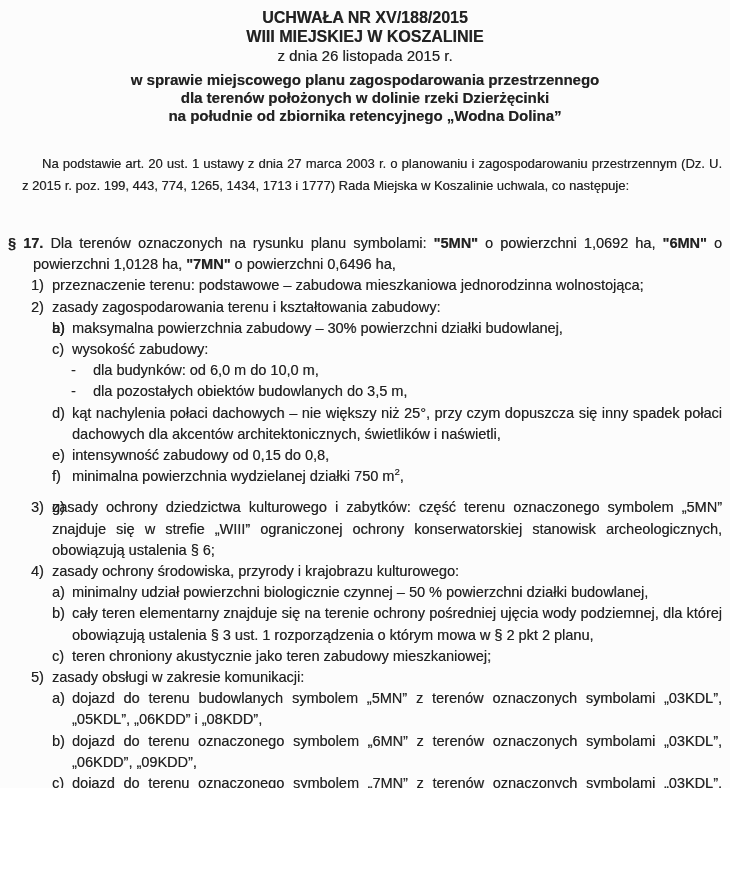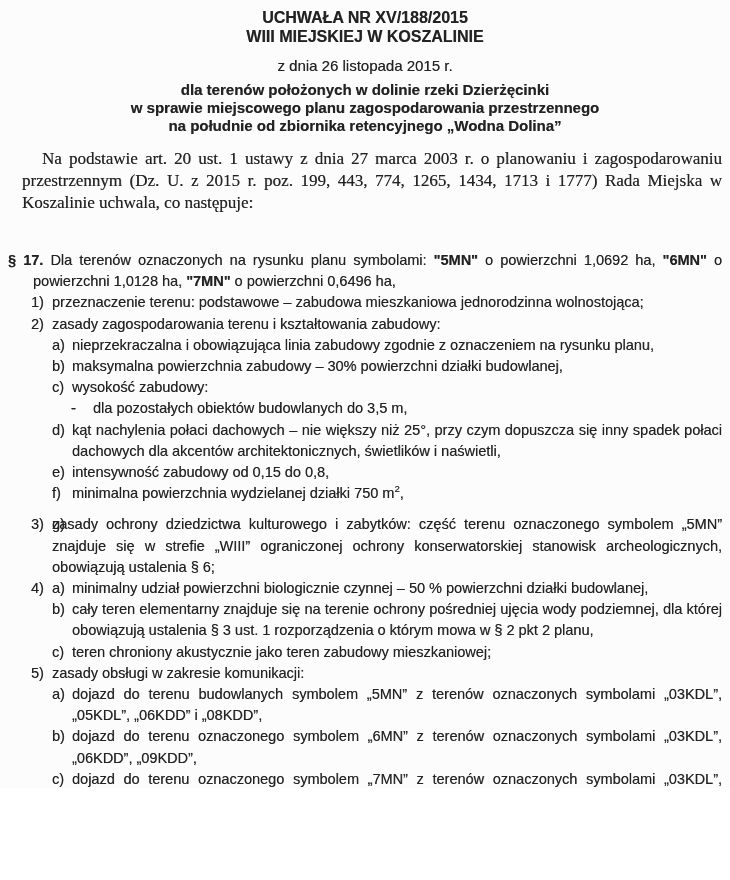--- a/index.html
+++ b/index.html
@@ -22,39 +22,37 @@
   .title-line {
     font-weight: bold;
     font-size: 16px;
     line-height: 19px;
     text-align: center;
   }
   .date-line {
     font-size: 15px;
     line-height: 19px;
     text-align: center;
-    margin-top: 10px;
   }
   .subject-block {
     margin-top: 6px;
     font-weight: bold;
     font-size: 15px;
     line-height: 18px;
     text-align: center;
   }
 
   
   .preamble {
-    margin: 13px 0 0 0;
+    margin: 28px 0 0 0;
     padding-left: 14px;
-    font-size: 17px;
+    font-size: 13px;
     line-height: 22px;
     text-align: justify;
     text-indent: 20px;
-    font-family: Liberation Serif, serif;
   }
 
   
   .sec {
     margin-top: 36px;
     font-size: 14.5px;
     line-height: 21.2px;
   }
   .s17-intro {
     text-align: justify;
@@ -76,41 +74,41 @@
   sup { font-size: 9.5px; line-height: 0; }
 </style>
 </head>
 <body>
 
 <div class="doc">
   <div class="title-line">UCHWAŁA NR XV/188/2015</div>
   <div class="title-line">WIII MIEJSKIEJ W KOSZALINIE</div>
   <div class="date-line">z dnia 26 listopada 2015 r.</div>
   <div class="subject-block">
+    <div>w sprawie miejscowego planu zagospodarowania przestrzennego</div>
     <div>dla terenów położonych w dolinie rzeki Dzierżęcinki</div>
-    <div>w sprawie miejscowego planu zagospodarowania przestrzennego</div>
     <div>na południe od zbiornika retencyjnego „Wodna Dolina”</div>
   </div>
   <p class="preamble">Na podstawie art. 20 ust. 1 ustawy z dnia 27 marca 2003 r. o planowaniu i zagospodarowaniu przestrzennym (Dz. U. z 2015 r. poz. 199, 443, 774, 1265, 1434, 1713 i 1777) Rada Miejska w Koszalinie uchwala, co następuje:</p>
   <div class="sec">
     <div class="s17-intro"><span class="b">§ 17.</span><span> Dla terenów oznaczonych na rysunku planu symbolami: </span><span class="b">"5MN"</span><span> o powierzchni 1,0692 ha, </span><span class="b">"6MN"</span><span> o powierzchni 1,0128 ha, </span><span class="b">"7MN"</span><span> o powierzchni 0,6496 ha,</span></div>
     <div>
         <div class="item lvl1"><span class="marker">1)</span><span><span>przeznaczenie terenu: podstawowe – zabudowa mieszkaniowa jednorodzinna wolnostojąca;</span></span></div>
         <div class="item lvl1"><span class="marker">2)</span><span><span>zasady zagospodarowania terenu i kształtowania zabudowy:</span></span></div>
-        <div class="item lvl2"><span class="marker">a)</span><span><span>nieprzekraczalna i obowiązująca linia zabudowy zgodnie z oznaczeniem na rysunku planu,</span></span></div>
+        <div class="item lvl2"><span class="marker">a)</span></div>
         <div class="item lvl2"><span class="marker">b)</span><span><span>maksymalna powierzchnia zabudowy – 30% powierzchni działki budowlanej,</span></span></div>
         <div class="item lvl2"><span class="marker">c)</span><span><span>wysokość zabudowy:</span></span></div>
-        <div class="item lvl3"><span class="marker">-</span></div>
+        <div class="item lvl3"><span class="marker">-</span><span><span>dla budynków: od 6,0 m do 10,0 m,</span></span></div>
         <div class="item lvl3"><span class="marker">-</span><span><span>dla pozostałych obiektów budowlanych do 3,5 m,</span></span></div>
         <div class="item lvl2"><span class="marker">d)</span><span><span>kąt nachylenia połaci dachowych – nie większy niż 25°, przy czym dopuszcza się inny spadek połaci dachowych dla akcentów architektonicznych, świetlików i naświetli,</span></span></div>
         <div class="item lvl2"><span class="marker">e)</span><span><span>intensywność zabudowy od 0,15 do 0,8,</span></span></div>
         <div class="item lvl2"><span class="marker">f)</span><span><span>minimalna powierzchnia wydzielanej działki 750 m</span><sup>2</sup><span>,</span></span></div>
         <div class="item lvl2 gap-before"><span class="marker">g)</span></div>
         <div class="item lvl1"><span class="marker">3)</span><span><span>zasady ochrony dziedzictwa kulturowego i zabytków: część terenu oznaczonego symbolem „5MN” znajduje się w strefie „WIII” ograniczonej ochrony konserwatorskiej stanowisk archeologicznych, obowiązują ustalenia § 6;</span></span></div>
-        <div class="item lvl1"><span class="marker">4)</span></div>
+        <div class="item lvl1"><span class="marker">4)</span><span><span>zasady ochrony środowiska, przyrody i krajobrazu kulturowego:</span></span></div>
         <div class="item lvl2"><span class="marker">a)</span><span><span>minimalny udział powierzchni biologicznie czynnej – 50 % powierzchni działki budowlanej,</span></span></div>
         <div class="item lvl2"><span class="marker">b)</span><span><span>cały teren elementarny znajduje się na terenie ochrony pośredniej ujęcia wody podziemnej, dla której obowiązują ustalenia § 3 ust. 1 rozporządzenia o którym mowa w § 2 pkt 2 planu,</span></span></div>
         <div class="item lvl2"><span class="marker">c)</span><span><span>teren chroniony akustycznie jako teren zabudowy mieszkaniowej;</span></span></div>
         <div class="item lvl1"><span class="marker">5)</span><span><span>zasady obsługi w zakresie komunikacji:</span></span></div>
         <div class="item lvl2"><span class="marker">a)</span><span><span>dojazd do terenu budowlanych symbolem „5MN” z terenów oznaczonych symbolami „03KDL”, „05KDL”, „06KDD” i „08KDD”,</span></span></div>
         <div class="item lvl2"><span class="marker">b)</span><span><span>dojazd do terenu oznaczonego symbolem „6MN” z terenów oznaczonych symbolami „03KDL”, „06KDD”, „09KDD”,</span></span></div>
         <div class="item lvl2"><span class="marker">c)</span><span><span>dojazd do terenu oznaczonego symbolem „7MN” z terenów oznaczonych symbolami „03KDL”, „9KDD”,</span></span></div>
       </div>
   </div>
 </div>

